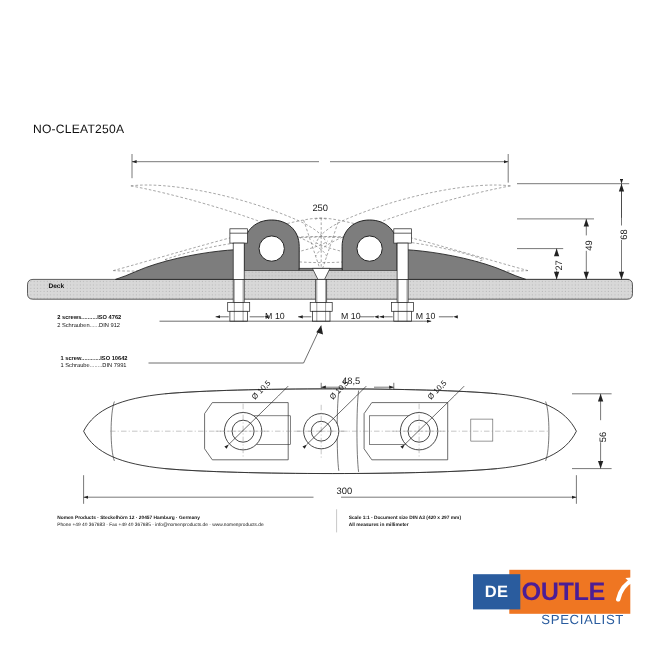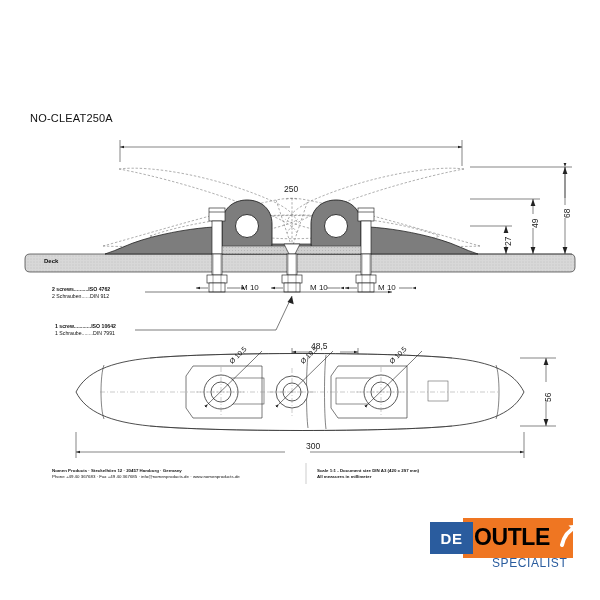--- a/index.html
+++ b/index.html
@@ -63,21 +63,21 @@
   .logo-de span{
     color:#fff;font-weight:bold;font-size:15px;letter-spacing:0.5px;
     font-family:"Liberation Sans", sans-serif;
   }
   .logo-outlet{
     position:absolute;left:33px;top:0;width:110px;height:40px;
     background:#ef7622;
   }
   .logo-outlet .word{
     position:absolute;left:11px;top:6px;
-    color:#000000;font-weight:bold;font-size:23px;letter-spacing:-0.4px;
+    color:#4c1d95;font-weight:bold;font-size:23px;letter-spacing:-0.4px;
     font-family:"Liberation Sans", sans-serif;
   }
   .logo-arrow{position:absolute;left:96px;top:5px;width:22px;height:24px;}
   .logo-spec{
     position:absolute;left:62px;top:38px;
     color:#2a5c9e;font-weight:normal;font-size:12px;letter-spacing:0.6px;
     font-family:"Liberation Sans", sans-serif;
   }
 </style>
 </head>

